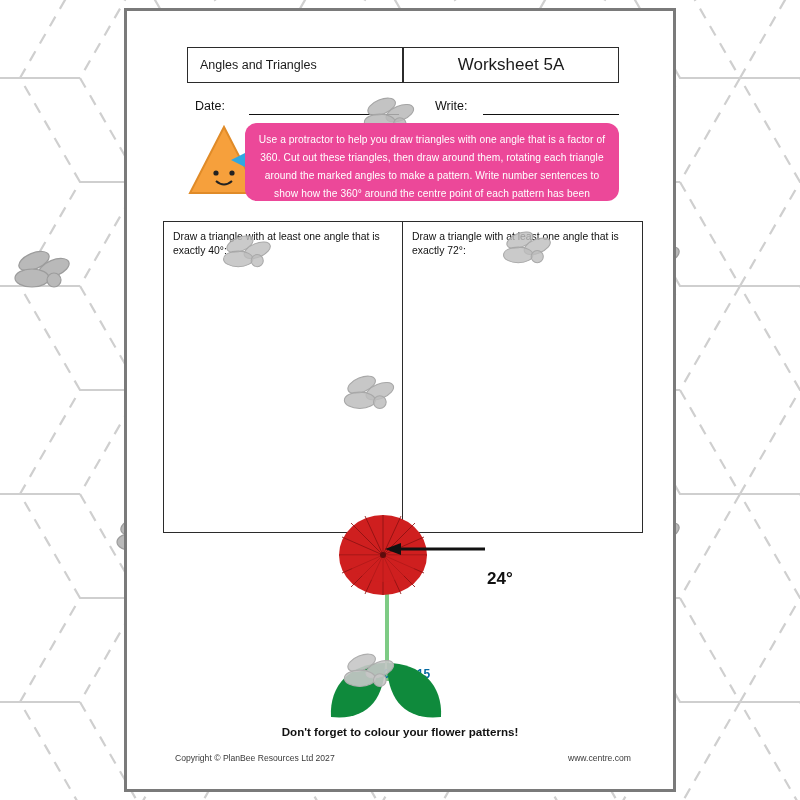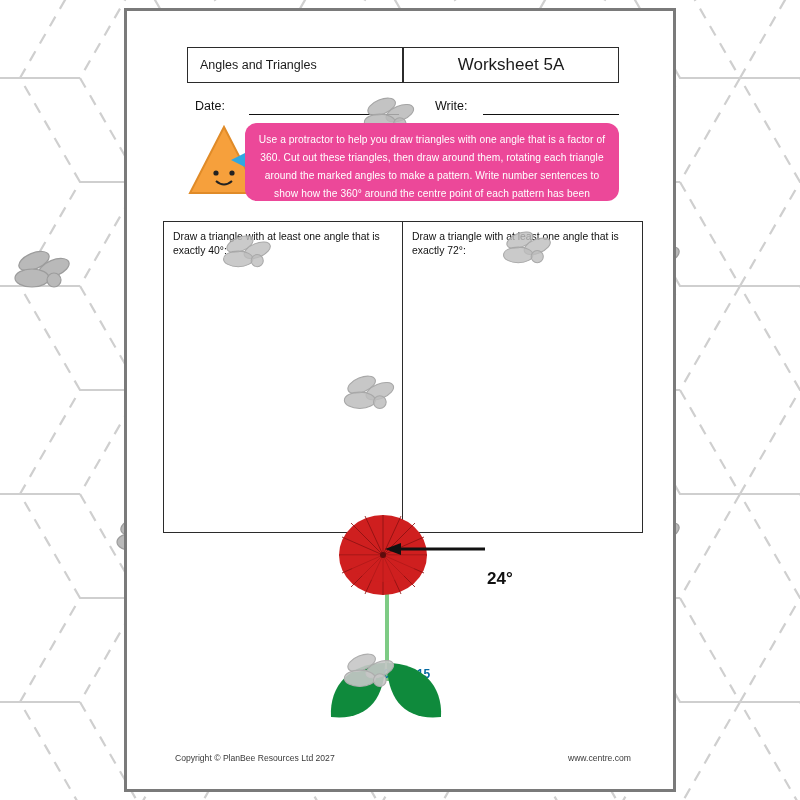--- a/index.html
+++ b/index.html
@@ -446,17 +446,18 @@
       <svg width="58" height="40" viewBox="0 0 62 44">
         <g fill="#c7c7c7" fill-opacity="0.9" stroke="#adadad" stroke-width="1.2">
           <ellipse cx="24" cy="13" rx="16" ry="8" transform="rotate(-22 24 13)"></ellipse>
           <ellipse cx="44" cy="20" rx="16" ry="8" transform="rotate(-22 44 20)"></ellipse>
           <ellipse cx="22" cy="30" rx="17" ry="9"></ellipse>
           <circle cx="44" cy="32" r="7"></circle>
         </g>
       </svg>
     </div>
 
+    <div id="colour-note">Don't forget to colour your flower patterns!</div>
   </div>
 
   <div id="footer-left">Copyright © PlanBee Resources Ltd 2027</div>
   <div id="footer-right">www.centre.com</div>
 </div>
 
 </body></html>

